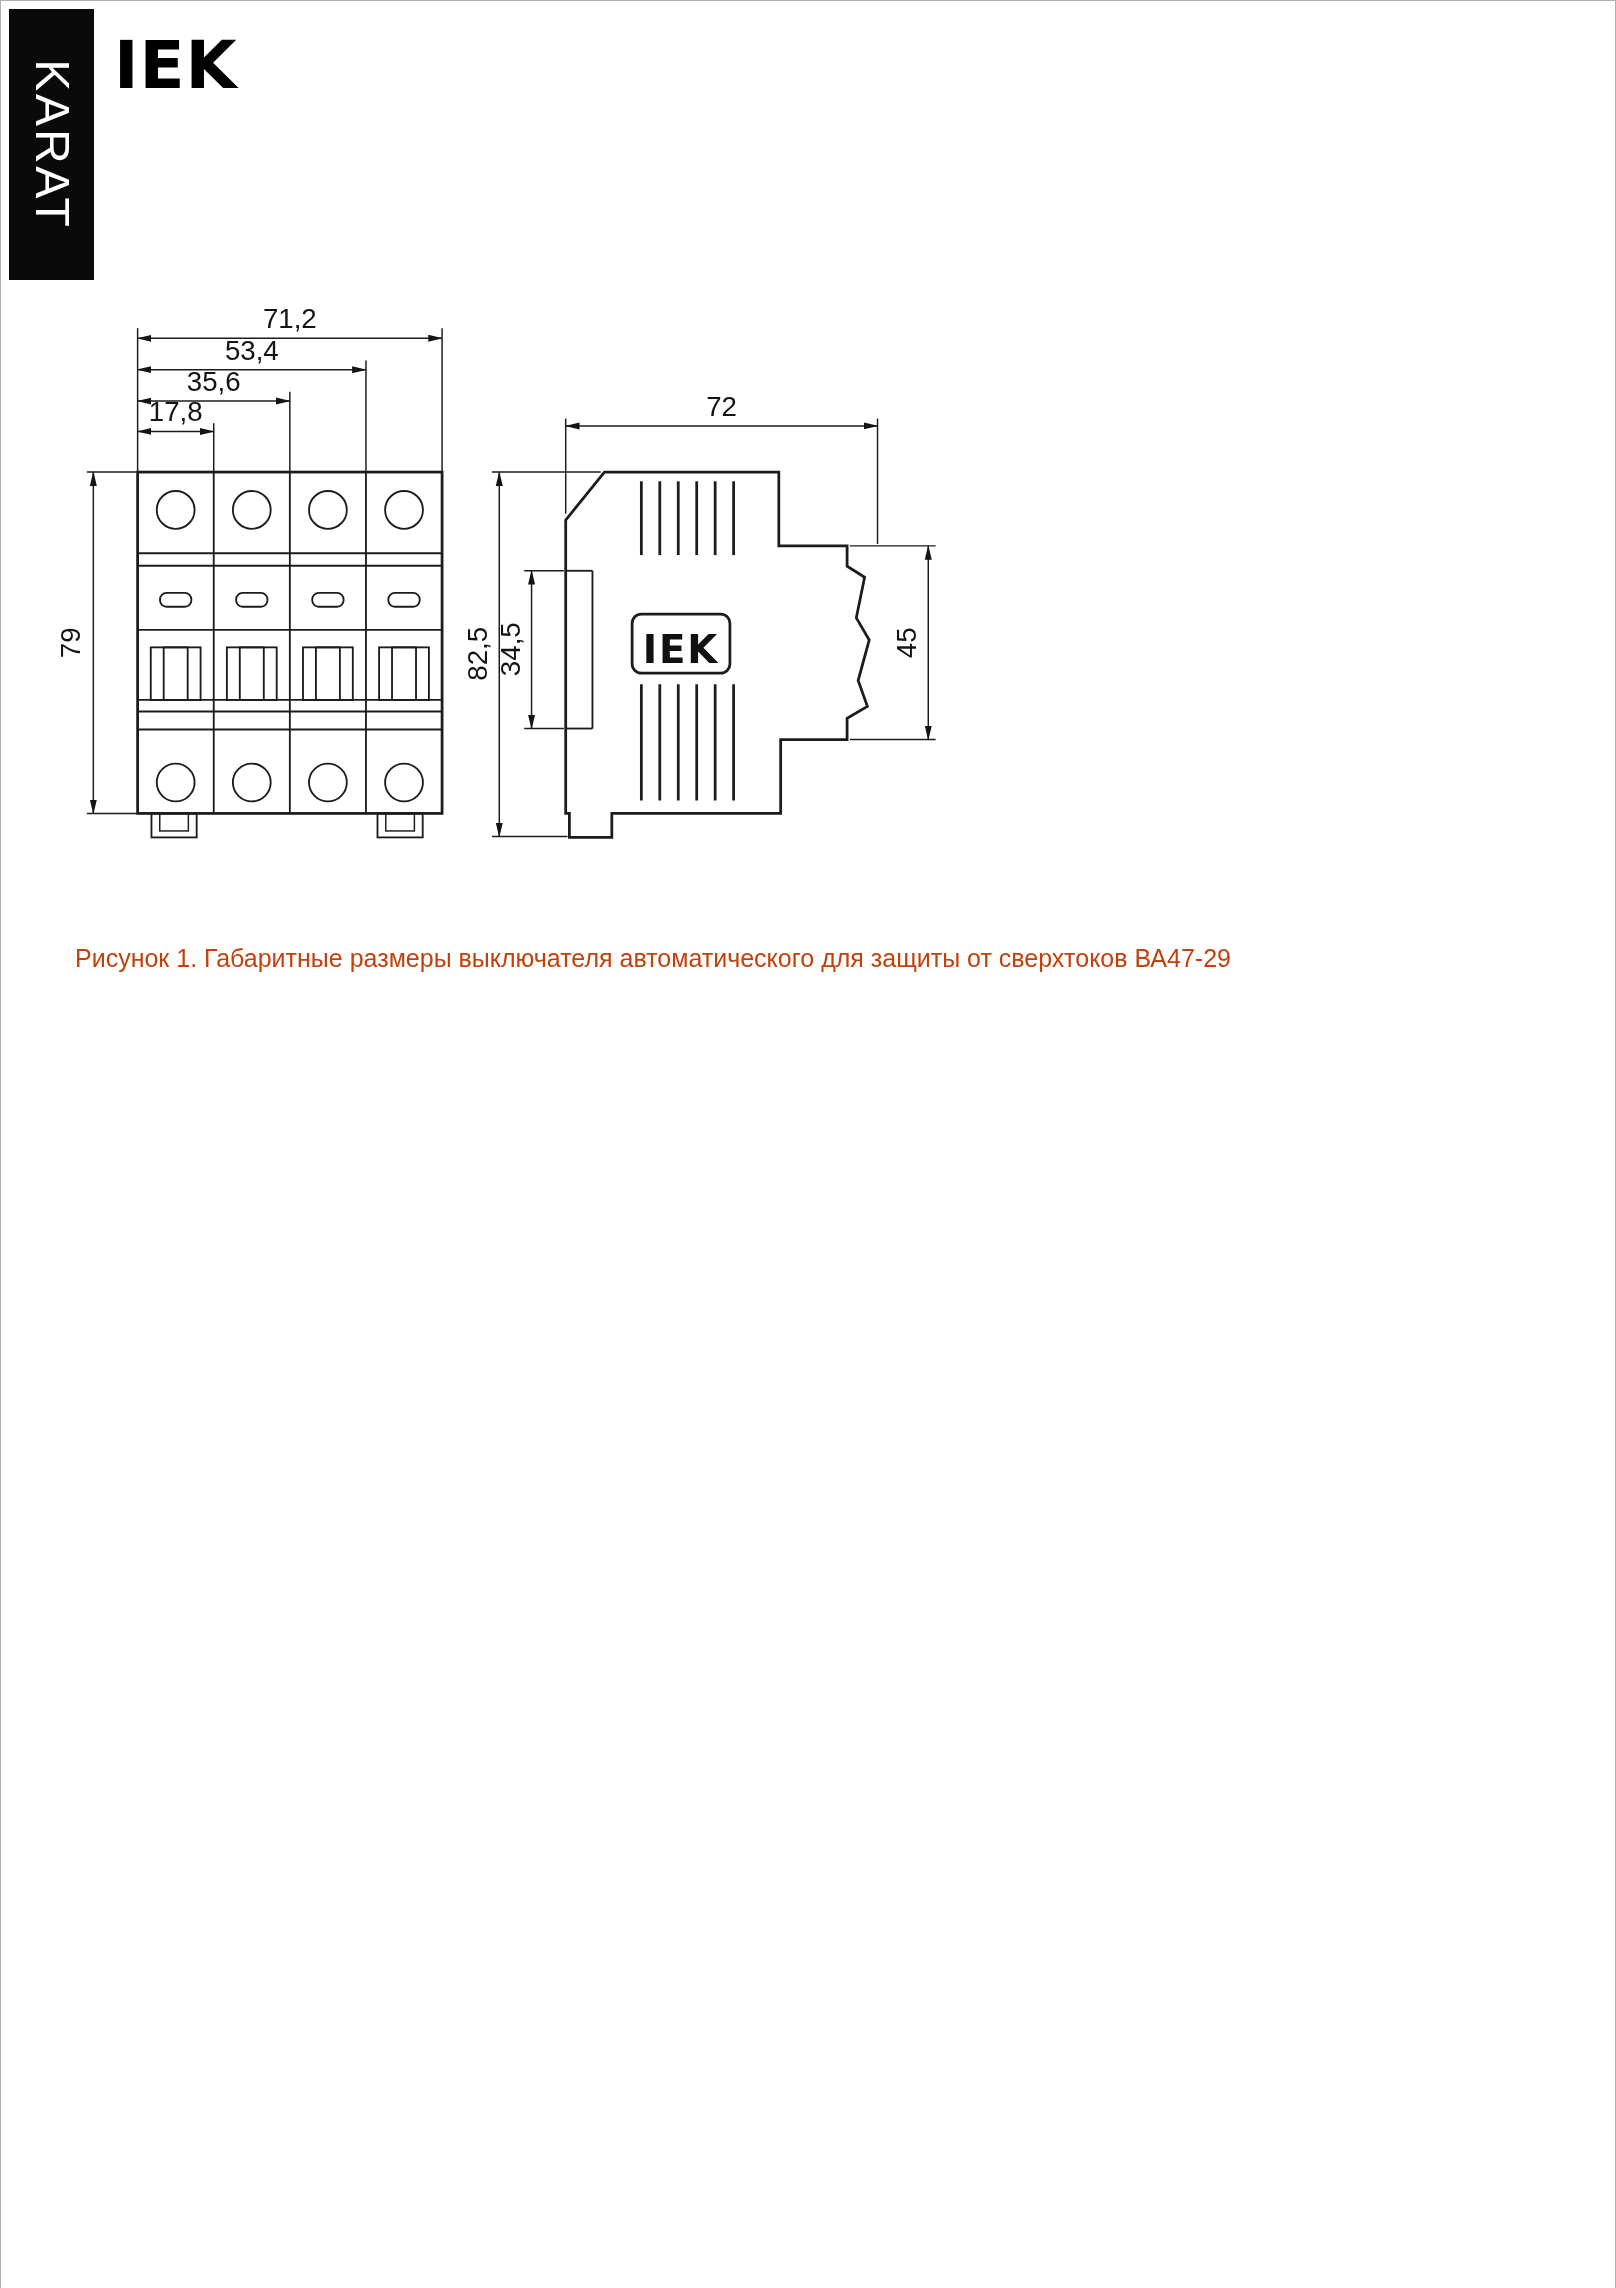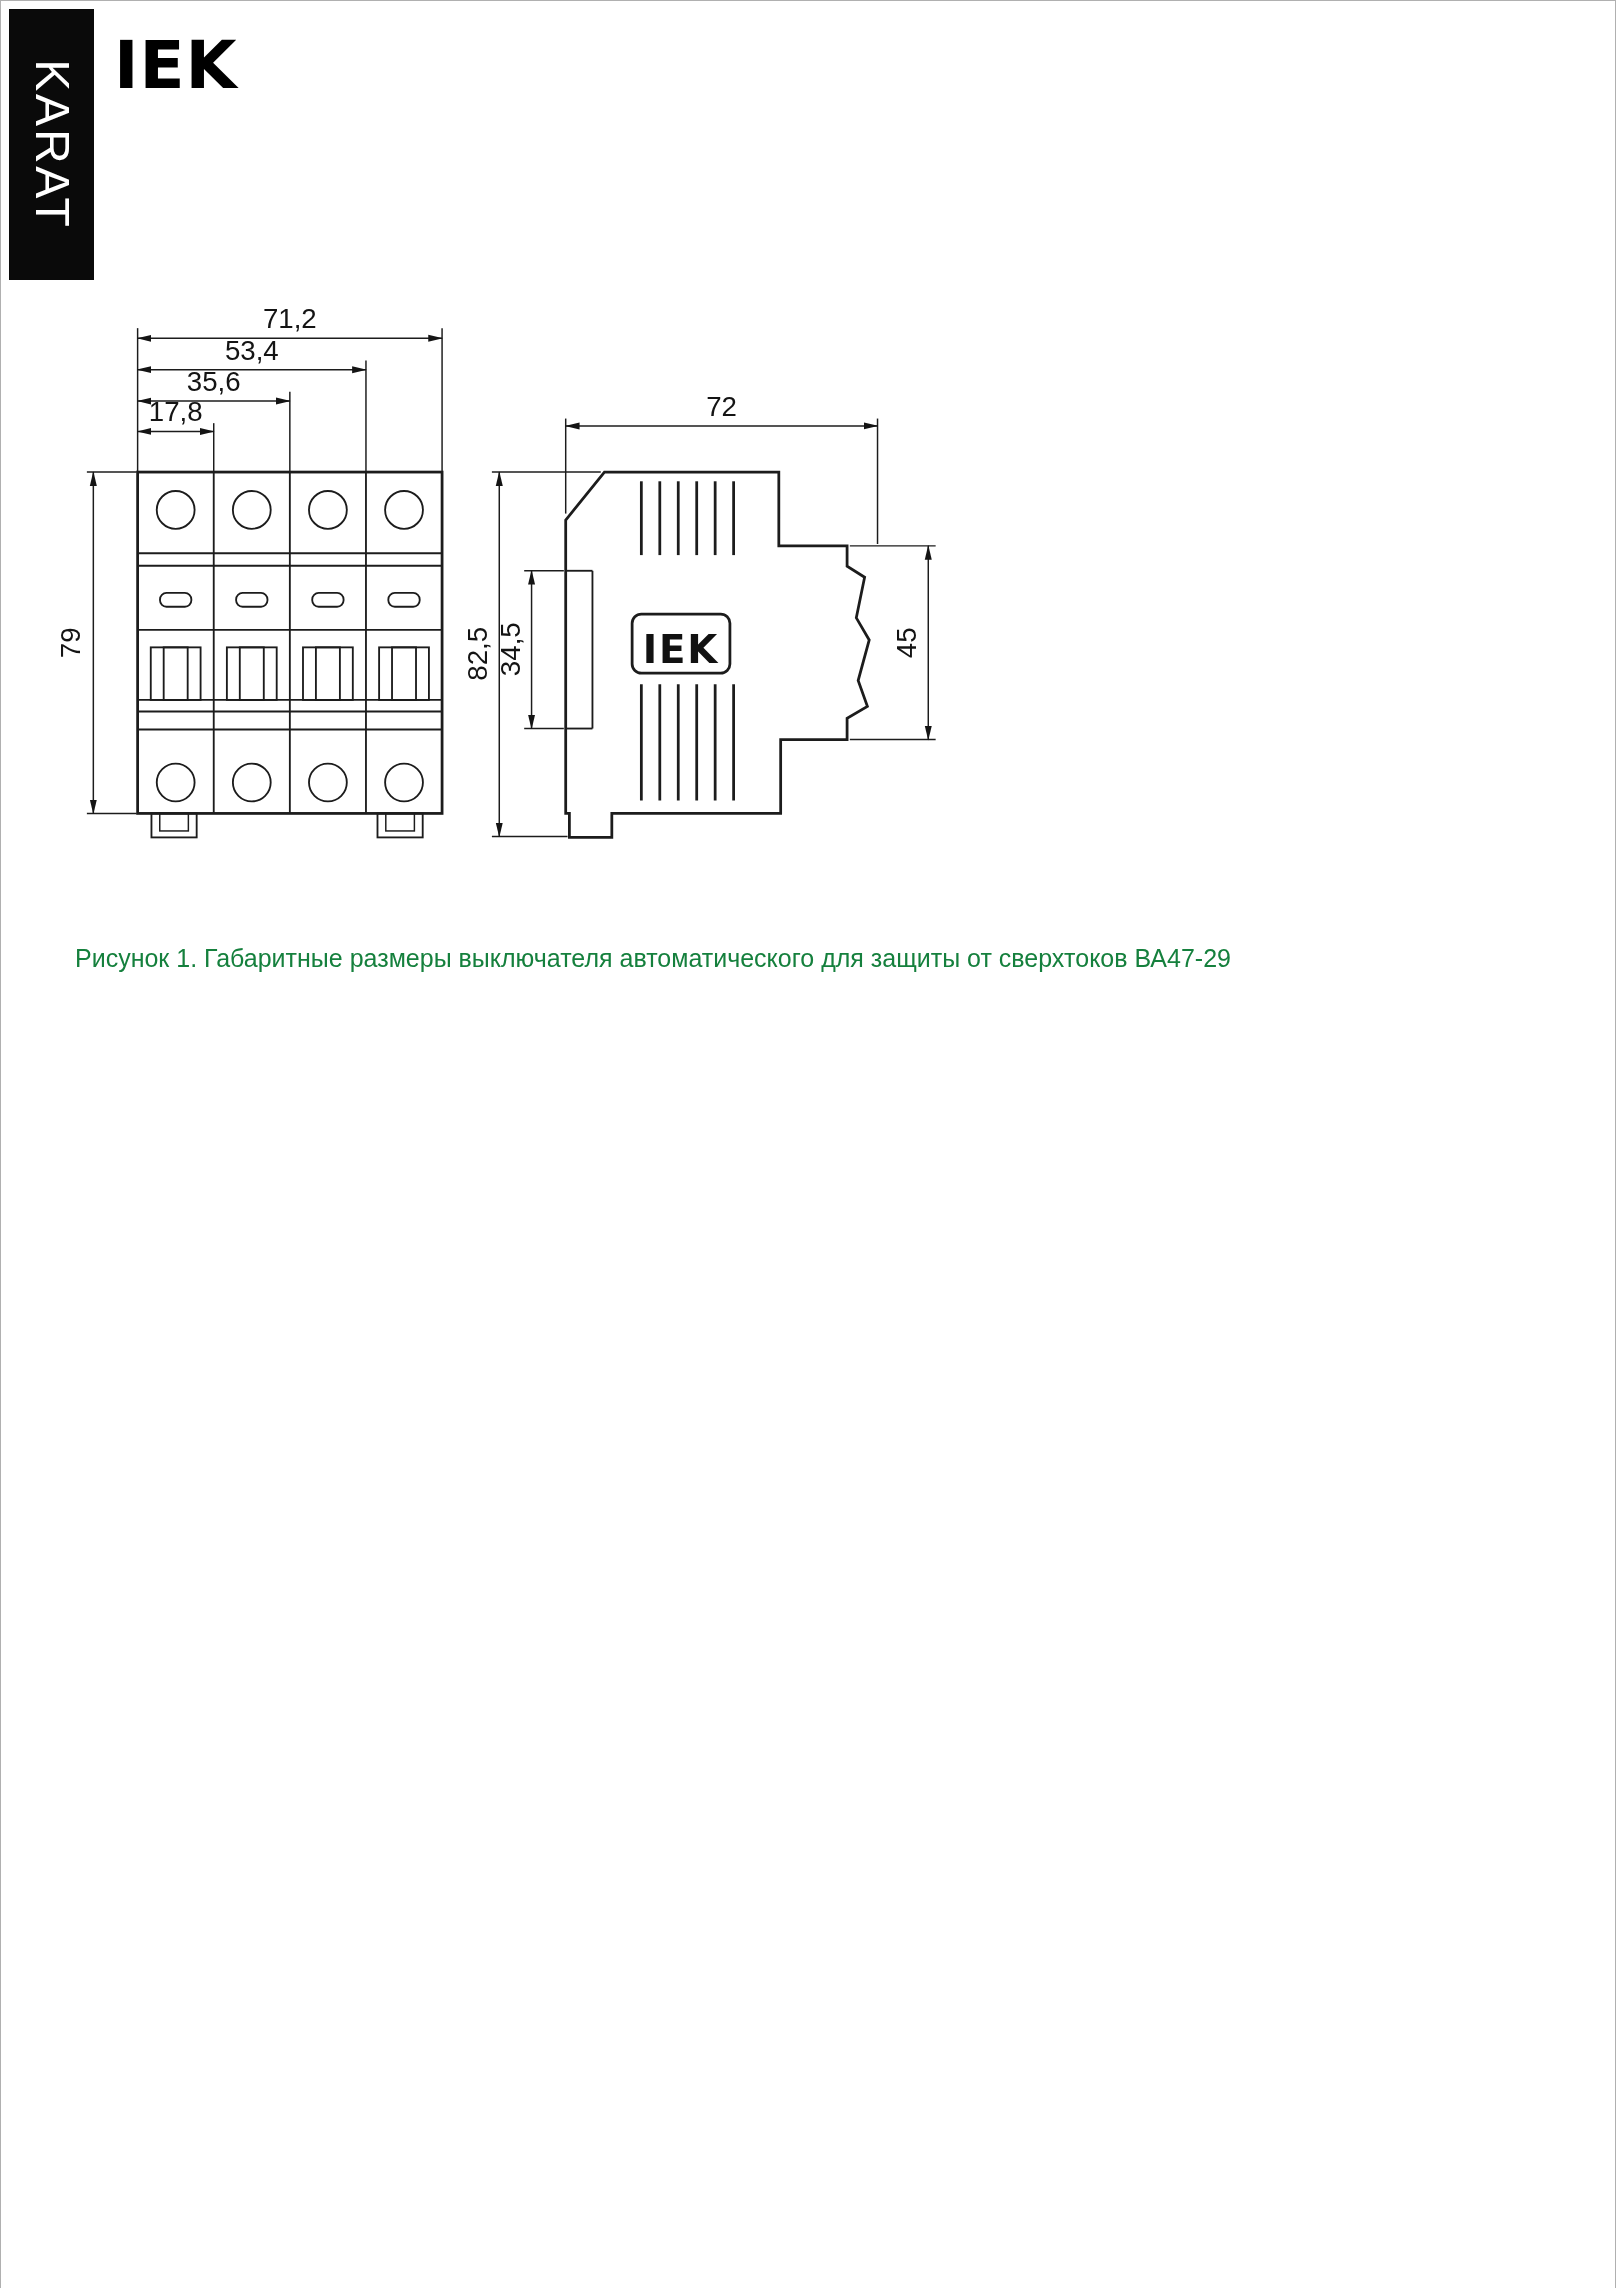--- a/index.html
+++ b/index.html
@@ -29,21 +29,21 @@
     font-size:30px; fill:#141414; text-anchor:middle;
     font-family:"Liberation Sans", sans-serif;
   }
   .logo-text {
     font-size:42px; font-weight:bold; fill:#111; text-anchor:middle;
     letter-spacing:2px; font-family:"DejaVu Sans", sans-serif;
   }
   .arrow { fill:#141414; stroke:none; }
   .figure-caption {
     position:absolute; left:74px; top:943px;
-    font-size:25px; color:#15803d; white-space:nowrap;
+    font-size:25px; color:#c2410c; white-space:nowrap;
   }
 </style>
 </head>
 <body>
 
 <div class="page">
 
   <div class="karat-banner">
     <span class="karat-text">KARAT</span>
   </div>

